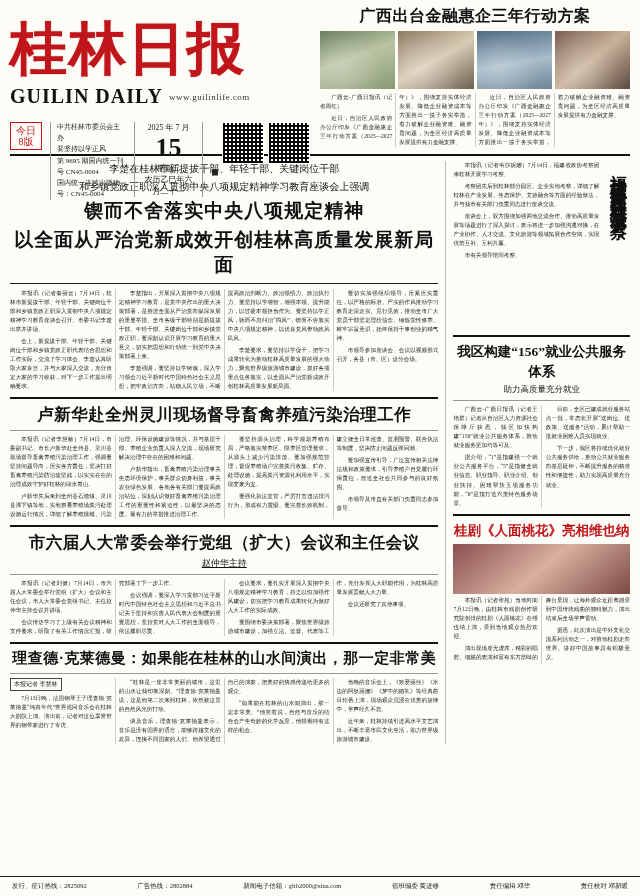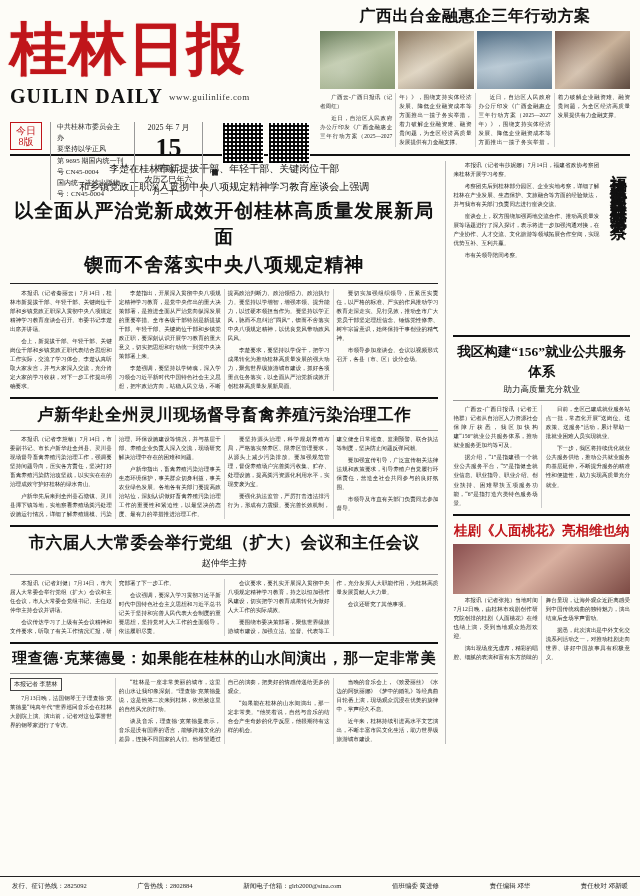--- a/index.html
+++ b/index.html
@@ -76,21 +76,21 @@
   }
   .sec-hr{border-top:2px solid #111;margin:6px 0 5px;}
   .cols4{column-count:4;column-gap:7px;column-rule:1px solid #ccc;}
   .cols2{column-count:2;column-gap:8px;column-rule:1px solid #ccc;}
 
   .sec-title{
     font-weight:bold;font-size:16.5px;text-align:center;color:#111;letter-spacing:.5px;
     margin:4px 0 3px;line-height:1.3;
   }
   .sec-title.sm{font-size:15px;}
-  .byline{text-align:center;font-size:9px;margin:2px 0 4px;color:#111;}
+  .byline{text-align:center;font-size:9px;margin:2px 0 4px;color:#111;text-decoration:underline;}
   .tagbox{display:inline-block;border:1px solid #444;font-size:6px;padding:1px 3px;margin-bottom:3px;}
 
   
   .vhead{
     writing-mode:vertical-rl;text-orientation:upright;
     font-weight:bold;font-size:17px;letter-spacing:3px;line-height:1.45;color:#111;
     height:168px;margin:0 auto;
   }
   .rt-title{
     font-weight:bold;font-size:13.5px;text-align:center;line-height:1.45;color:#111;margin:4px 0 3px;
@@ -158,22 +158,22 @@
     </div>
   </div>
 
   <div class="body-grid">
 
     <div class="col-main">
 
       <div>
         <div class="kicker">李楚在桂林市新提拔干部、年轻干部、关键岗位干部</div>
         <div class="kicker">和乡镇党政正职深入贯彻中央八项规定精神学习教育座谈会上强调</div>
+        <div class="bighead">锲而不舍落实中央八项规定精神</div>
         <div class="bighead l2">以全面从严治党新成效开创桂林高质量发展新局面</div>
-        <div class="bighead">锲而不舍落实中央八项规定精神</div>
         <div class="hr"></div>
         <div class="tiny cols4">
           <p>本报讯（记者秦丽云）7月14日，桂林市新提拔干部、年轻干部、关键岗位干部和乡镇党政正职深入贯彻中央八项规定精神学习教育座谈会召开。市委书记李楚出席并讲话。</p>
           <p>会上，新提拔干部、年轻干部、关键岗位干部和乡镇党政正职代表结合思想和工作实际，交流了学习体会。李楚认真听取大家发言，并与大家深入交流，充分肯定大家的学习收获，对下一步工作提出明确要求。</p>
           <p>李楚指出，开展深入贯彻中央八项规定精神学习教育，是党中央作出的重大决策部署，是推进全面从严治党向纵深发展的重要举措。全市各级干部特别是新提拔干部、年轻干部、关键岗位干部和乡镇党政正职，要深刻认识开展学习教育的重大意义，切实把思想和行动统一到党中央决策部署上来。</p>
           <p>李楚强调，要坚持以学铸魂，深入学习领会习近平新时代中国特色社会主义思想，把牢政治方向，站稳人民立场，不断提高政治判断力、政治领悟力、政治执行力。要坚持以学增智，增强本领、提升能力，以过硬本领担当作为。要坚持以学正风，驰而不息纠治“四风”，锲而不舍落实中央八项规定精神，以优良党风带动政风民风。</p>
           <p>李楚要求，要坚持以学促干，把学习成果转化为推动桂林高质量发展的强大动力，聚焦世界级旅游城市建设，抓好各项重点任务落实，以全面从严治党新成效开创桂林高质量发展新局面。</p>
           <p>要切实加强组织领导，压紧压实责任，以严格的标准、严实的作风推动学习教育走深走实、见行见效，推动全市广大党员干部坚定理想信念、锤炼党性修养、树牢宗旨意识，始终保持干事创业的精气神。</p>
           <p>市领导参加座谈会。会议以视频形式召开，各县（市、区）设分会场。</p>
         </div>

